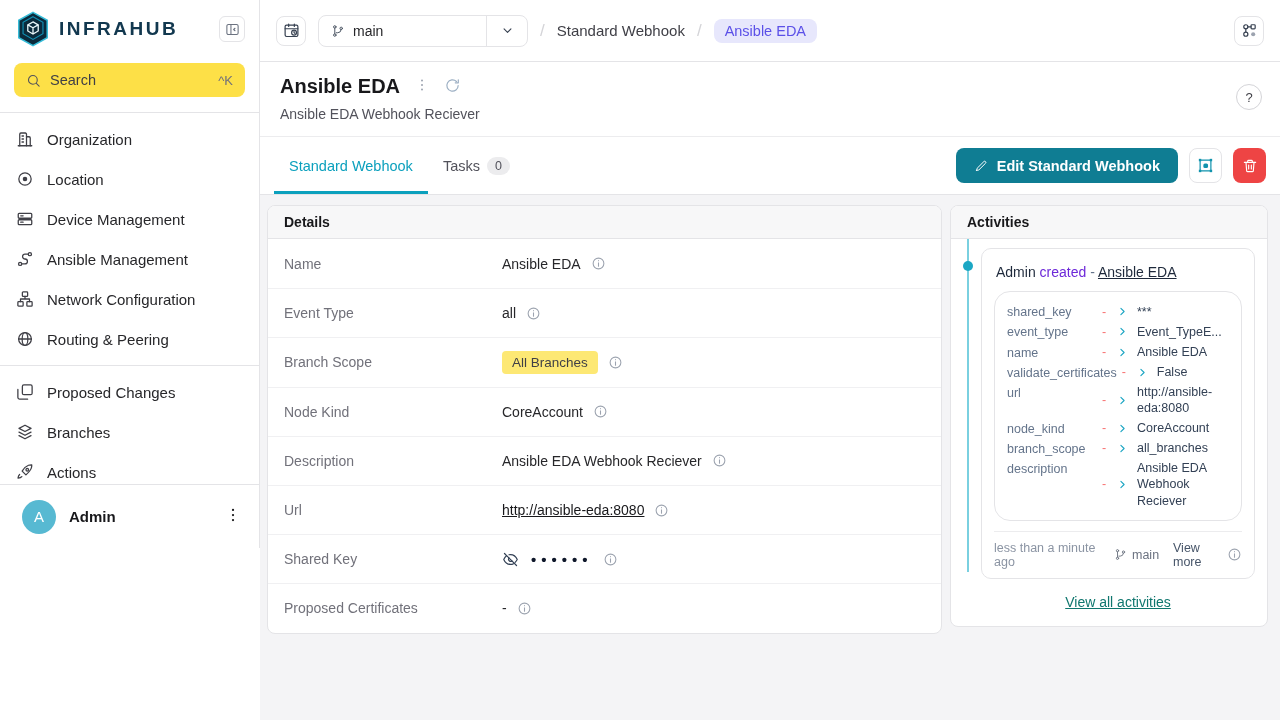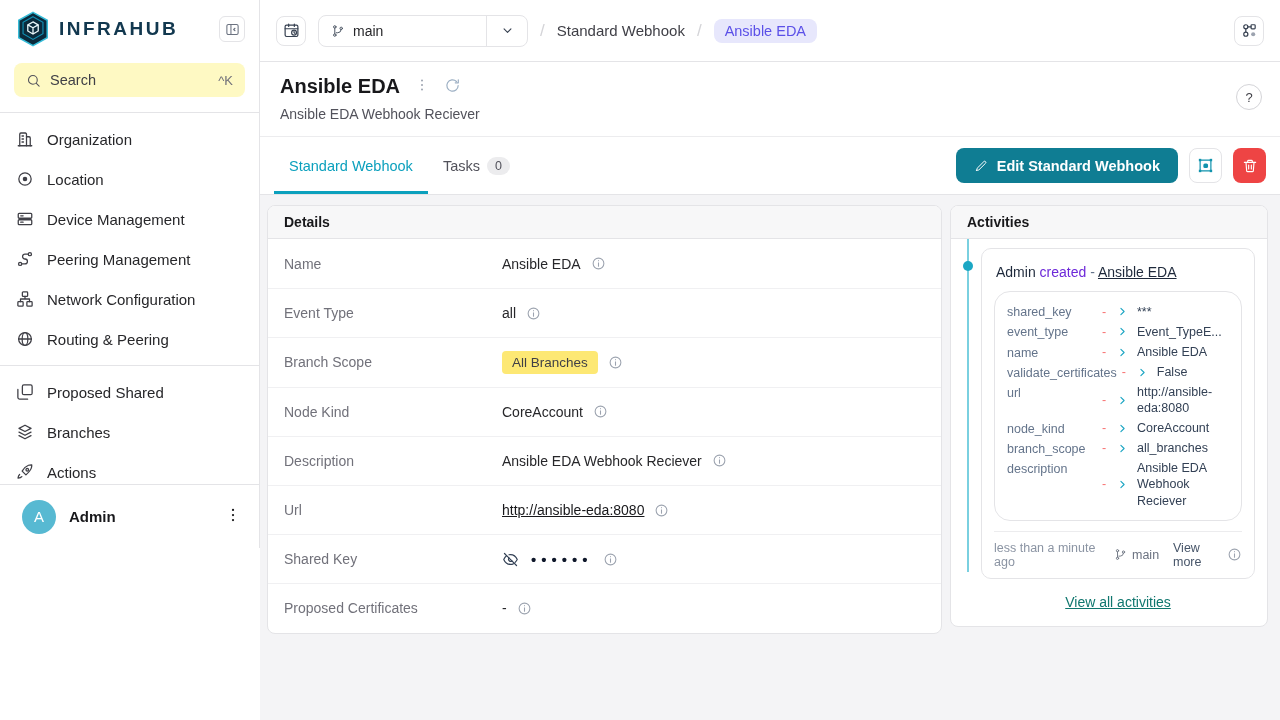--- a/index.html
+++ b/index.html
@@ -12,21 +12,21 @@
   
   .sidebar { width:260px; height:548px; background:#fff; border-right:1px solid #e4e4e7;
     display:flex; flex-direction:column; }
   .logo-row { display:flex; align-items:center; padding:11px 14px 10px 16px; }
   .logo-mark { width:34px; height:36px; margin-right:9px; }
   .logo-text { font-size:19px; font-weight:800; letter-spacing:2.5px; color:#12384f; flex:1; }
   .collapse-btn { width:26px; height:26px; border:1px solid #e4e4e7; border-radius:6px;
     background:#fff; display:flex; align-items:center; justify-content:center; color:#6b7280; cursor:pointer; }
   .collapse-btn .ic { width:15px; height:15px; }
 
-  .search-box { margin:6px 14px 15px; height:34px; background:#fef9c3; border-radius:8px;
+  .search-box { margin:6px 14px 15px; height:34px; background:#fde047; border-radius:8px;
     display:flex; align-items:center; padding:0 12px; gap:9px; cursor:pointer; }
   .search-box .ic { width:15px; height:15px; color:#52525b; }
   .search-text { flex:1; font-size:14.5px; color:#3f3f46; }
   .search-kbd { font-size:13px; color:#71717a; }
 
   .nav { flex:1; border-top:1px solid #e4e4e7; display:flex; flex-direction:column; overflow:hidden; }
   .nav-section { padding:6px 0; }
   .nav-section.first { border-bottom:1px solid #e4e4e7; }
   .nav-item { display:flex; align-items:center; gap:13px; height:40px; padding:0 16px;
     font-size:15px; color:#27272a; cursor:pointer; }
@@ -207,21 +207,21 @@
           <span>Device Management</span>
         </div>
         <div class="nav-item">
           <span class="ic">
             <svg viewBox="0 0 24 24" fill="none" stroke="currentColor" stroke-width="1.7" stroke-linecap="round" stroke-linejoin="round">
               <circle cx="5.5" cy="18.5" r="2.1"></circle>
               <circle cx="18.5" cy="5.5" r="2.1"></circle>
               <path d="M16.3 5.5H12a3.25 3.25 0 0 0 0 6.5 3.25 3.25 0 0 1 0 6.5H7.7"></path>
             </svg>
           </span>
-          <span>Peering Management</span>
+          <span>Ansible Management</span>
         </div>
         <div class="nav-item">
           <span class="ic">
             <svg viewBox="0 0 24 24" fill="none" stroke="currentColor" stroke-width="1.7" stroke-linecap="round" stroke-linejoin="round">
               <rect x="8.5" y="2.5" width="7" height="6" rx="1"></rect>
               <rect x="2.5" y="15.5" width="7" height="6" rx="1"></rect>
               <rect x="14.5" y="15.5" width="7" height="6" rx="1"></rect>
               <path d="M12 8.5V12M6 15.5V12h12v3.5"></path>
             </svg>
           </span>
@@ -240,21 +240,21 @@
       </div>
     <div class="nav-section">
 
     <div class="nav-item">
           <span class="ic">
             <svg viewBox="0 0 24 24" fill="none" stroke="currentColor" stroke-width="1.7" stroke-linecap="round" stroke-linejoin="round">
               <rect x="8.5" y="2.5" width="13" height="13" rx="2"></rect>
               <path d="M15.5 21.5H5A2.5 2.5 0 0 1 2.5 19V8.5"></path>
             </svg>
           </span>
-          <span>Proposed Shared</span>
+          <span>Proposed Changes</span>
         </div>
         <div class="nav-item">
           <span class="ic">
             <svg viewBox="0 0 24 24" fill="none" stroke="currentColor" stroke-width="1.7" stroke-linecap="round" stroke-linejoin="round">
               <path d="M12 3 20 7.2 12 11.4 4 7.2Z"></path>
               <path d="M4 12.2l8 4.2 8-4.2"></path>
               <path d="M4 16.8l8 4.2 8-4.2"></path>
             </svg>
           </span>
           <span>Branches</span>

